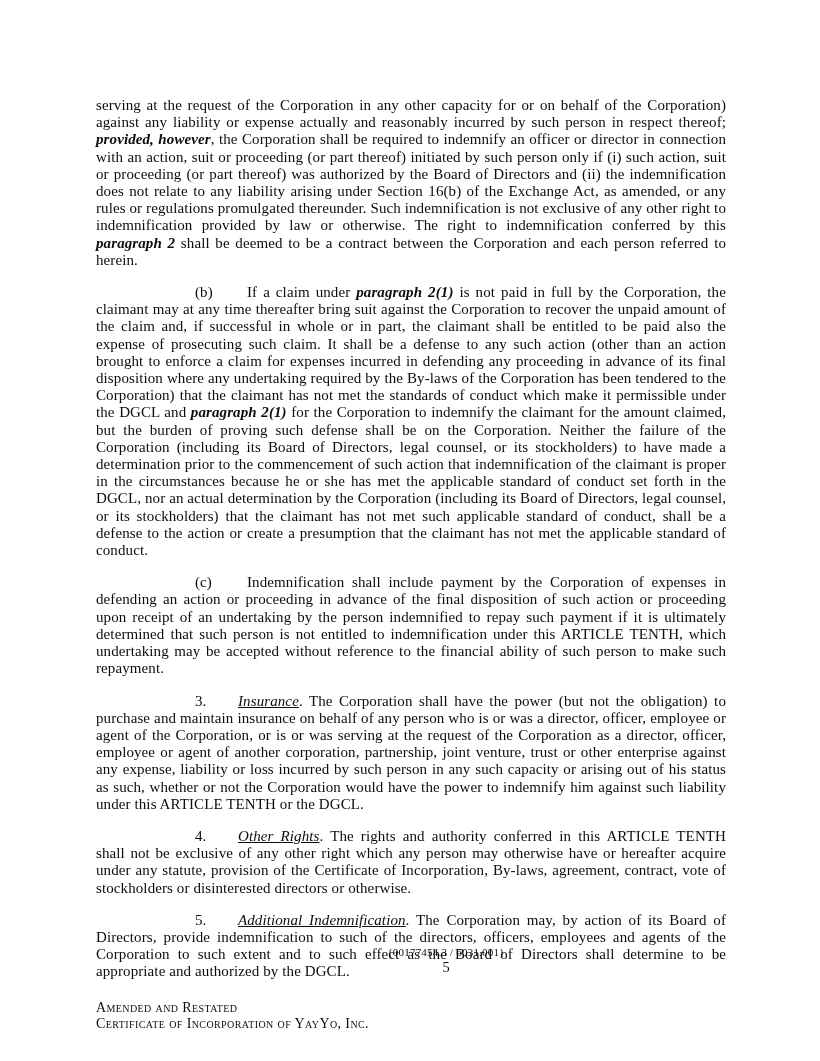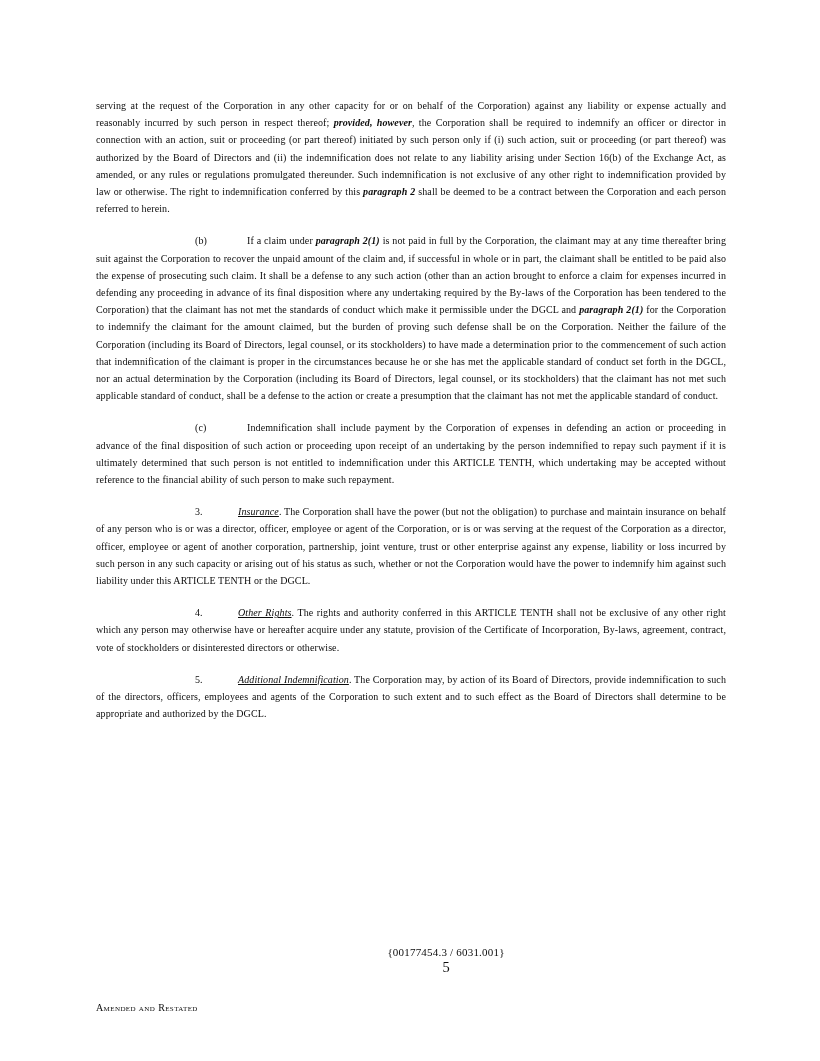--- a/index.html
+++ b/index.html
@@ -16,21 +16,21 @@
     color: #0c0c0c;
   }
   .sheet {
     position: absolute;
     left: 96px;
     top: 97px;
     width: 630px;
   }
   p.body-para {
     margin: 0 0 15px 0;
-    font-size: 10px;
+    font-size: 15px;
     line-height: 17.2px;
     text-align: justify;
     letter-spacing: 0.1px;
   }
   p.body-para.indented {
     text-indent: 99px;
   }
   .plabel {
     display: inline-block;
     width: 52px;
@@ -63,21 +63,21 @@
   }
   .page-num {
     font-size: 14.5px;
     line-height: 17px;
   }
   .footer-id {
     position: absolute;
     left: 96px;
     top: 1000px;
     font-variant: small-caps;
-    font-size: 10px;
+    font-size: 14px;
     line-height: 15.5px;
     letter-spacing: 0.4px;
   }
 </style>
 </head>
 <body>
 
 <div class="sheet">
 
   <p class="body-para"><span>serving at the request of the Corporation in any other capacity for or on behalf of the Corporation) against any liability or expense actually and reasonably incurred by such person in respect thereof; </span><span class="bi">provided, however</span><span>, the Corporation shall be required to indemnify an officer or director in connection with an action, suit or proceeding (or part thereof) initiated by such person only if (i) such action, suit or proceeding (or part thereof) was authorized by the Board of Directors and (ii) the indemnification does not relate to any liability arising under Section 16(b) of the Exchange Act, as amended, or any rules or regulations promulgated thereunder.  Such indemnification is not exclusive of any other right to indemnification provided by law or otherwise.  The right to indemnification conferred by this </span><span class="bi">paragraph 2</span><span> shall be deemed to be a contract between the Corporation and each person referred to herein.</span></p>
@@ -94,13 +94,14 @@
 
 </div>
 
 <div class="footer-center">
   <div class="doc-control">{00177454.3 / 6031.001}</div>
   <div class="page-num">5</div>
 </div>
 
 <div class="footer-id">
   <div>Amended and Restated</div>
+  <div>Certificate of Incorporation of YayYo, Inc.</div>
 </div>
 
 </body></html>

